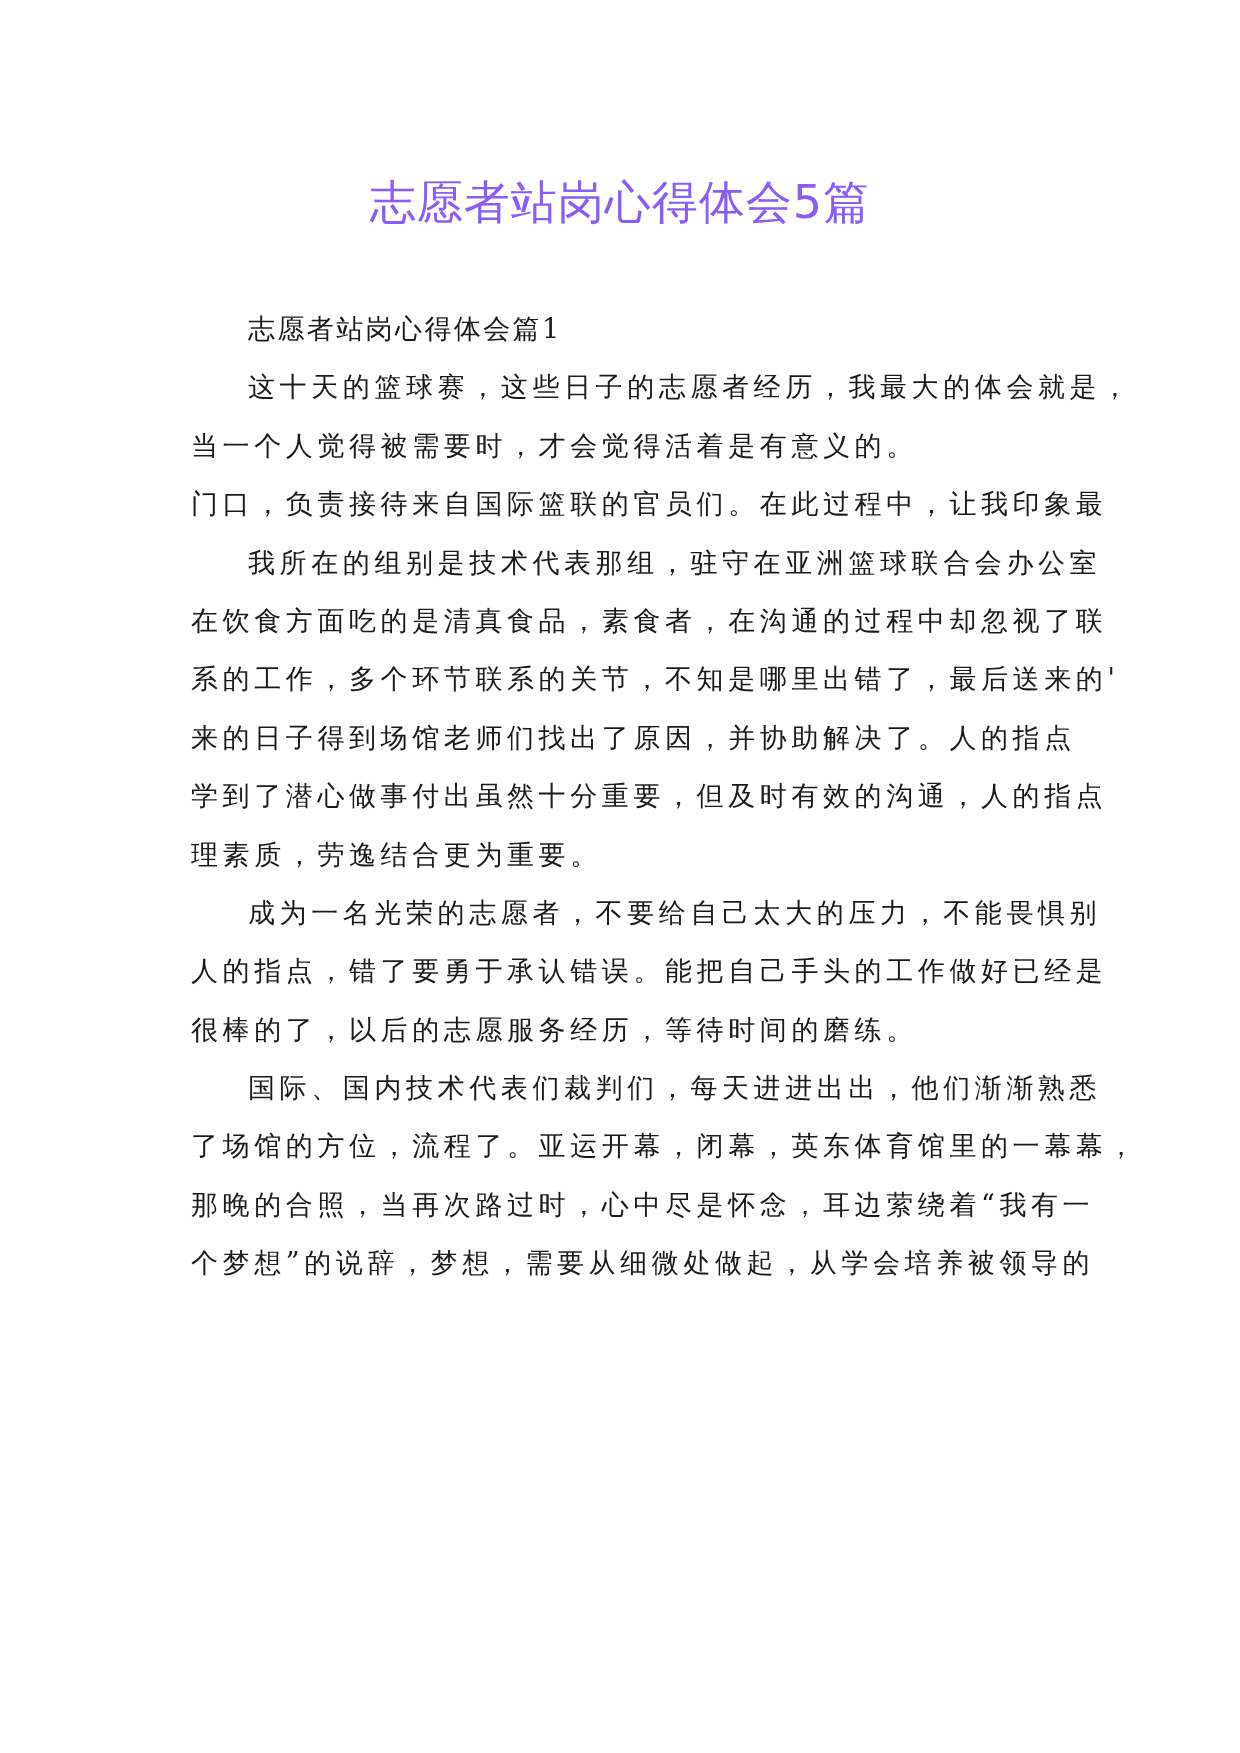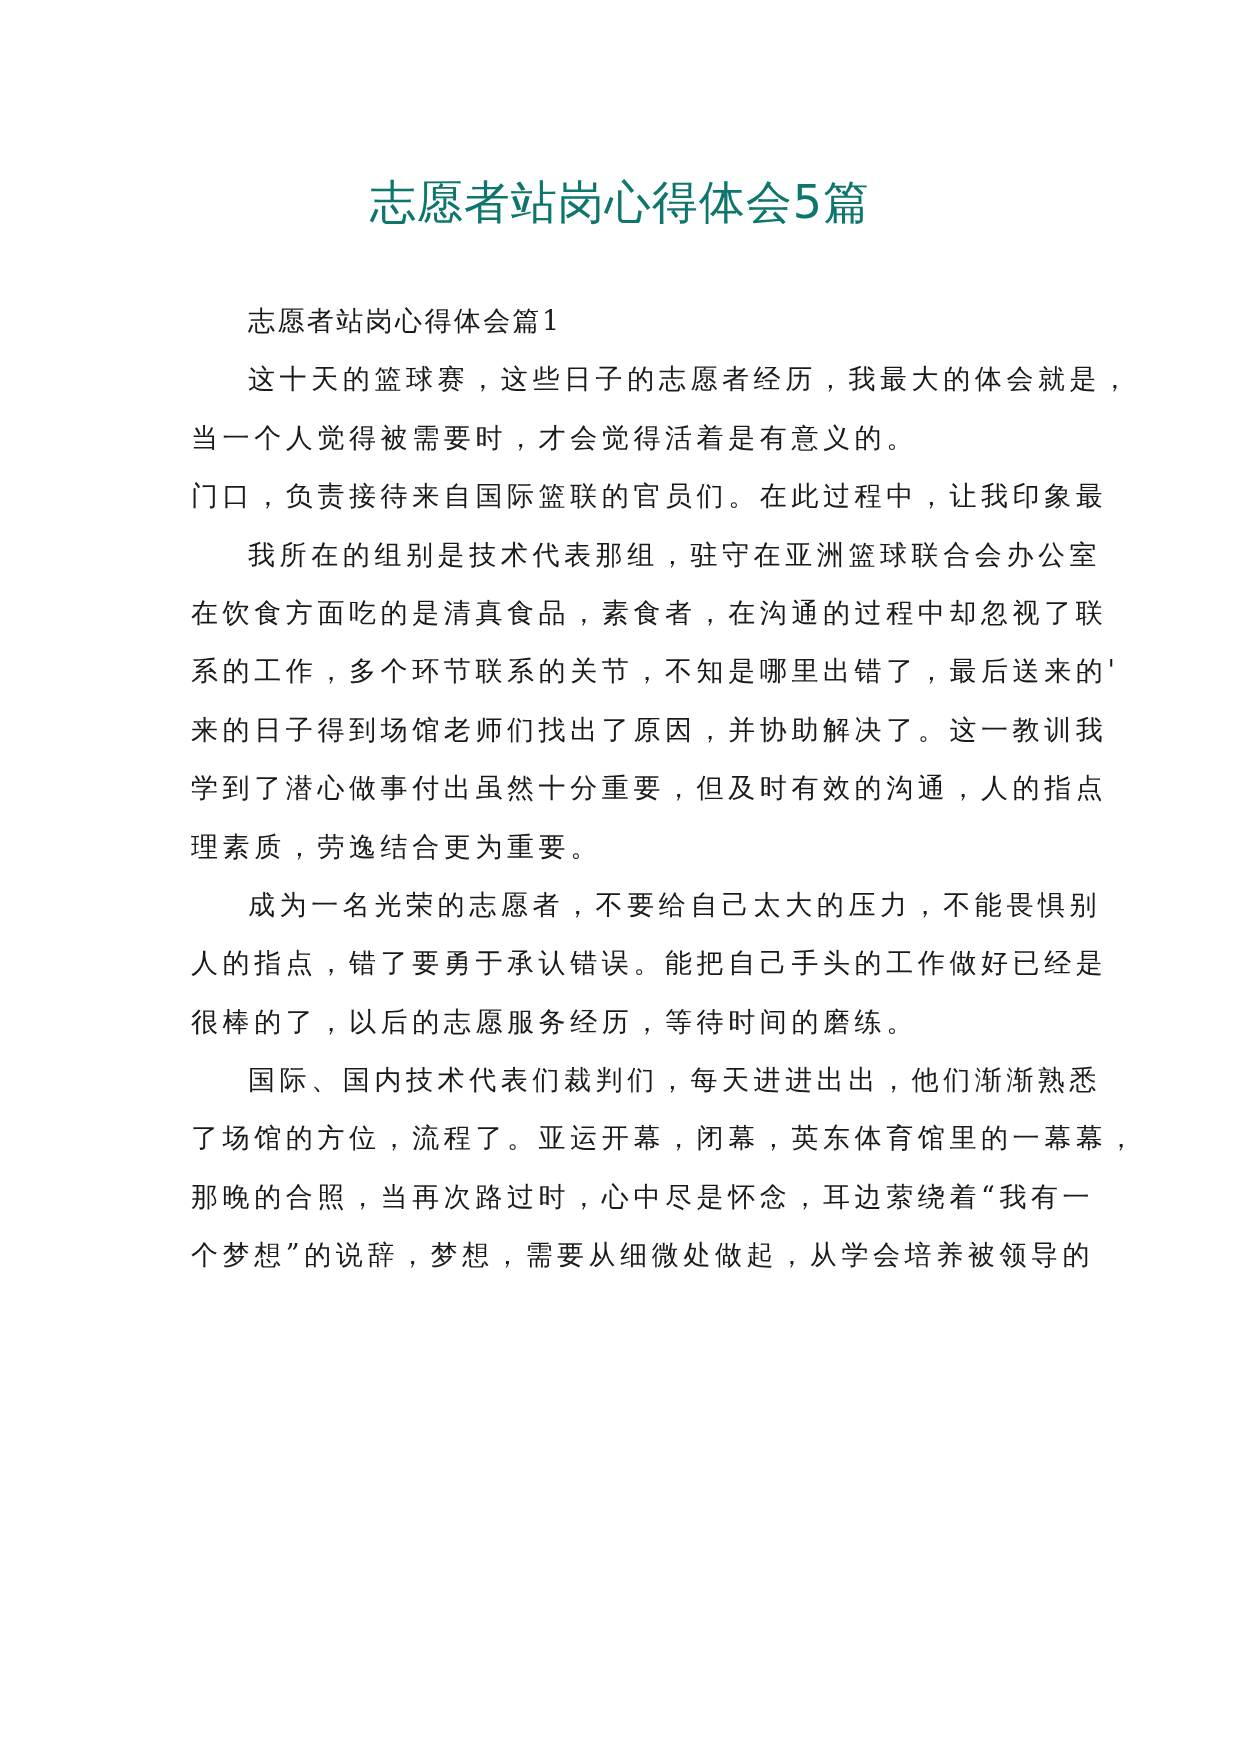--- a/index.html
+++ b/index.html
@@ -25,27 +25,27 @@
     .doc-title {
       position: absolute;
       top: 172px;
       left: 0;
       width: 1240px;
       text-align: center;
       font-family: "DejaVu Sans", "Liberation Sans", sans-serif;
       font-size: 46px;
       line-height: 60px;
       letter-spacing: 1px;
-      color: #0f766e;
+      color: #8b5cf6;
       margin: 0;
       font-weight: normal;
     }
     .body-text {
       position: absolute;
-      top: 292px;
+      top: 300px;
       left: 191px;
       width: 880px;
       font-family: "DejaVu Serif", "Liberation Serif", serif;
       font-size: 27px;
       line-height: 58.4px;
       color: #1a1a1a;
       letter-spacing: 4.6px;
     }
     .line {
       display: block;
@@ -71,21 +71,21 @@
     <div>
       <span class="line indent">这十天的篮球赛，这些日子的志愿者经历，我最大的体会就是，</span>
       <span class="line">当一个人觉得被需要时，才会觉得活着是有意义的。</span>
     </div>
 
     <div>
       <span class="line">门口，负责接待来自国际篮联的官员们。在此过程中，让我印象最</span>
       <span class="line indent">我所在的组别是技术代表那组，驻守在亚洲篮球联合会办公室</span>
       <span class="line">在饮食方面吃的是清真食品，素食者，在沟通的过程中却忽视了联</span>
       <span class="line">系的工作，多个环节联系的关节，不知是哪里出错了，最后送来的'</span>
-      <span class="line">来的日子得到场馆老师们找出了原因，并协助解决了。这一教训我</span>
+      <span class="line">来的日子得到场馆老师们找出了原因，并协助解决了。人的指点</span>
       <span class="line">学到了潜心做事付出虽然十分重要，但及时有效的沟通，人的指点</span>
       <span class="line">理素质，劳逸结合更为重要。</span>
     </div>
 
     <div>
       <span class="line indent">成为一名光荣的志愿者，不要给自己太大的压力，不能畏惧别</span>
       <span class="line">人的指点，错了要勇于承认错误。能把自己手头的工作做好已经是</span>
       <span class="line">很棒的了，以后的志愿服务经历，等待时间的磨练。</span>
     </div>
 

